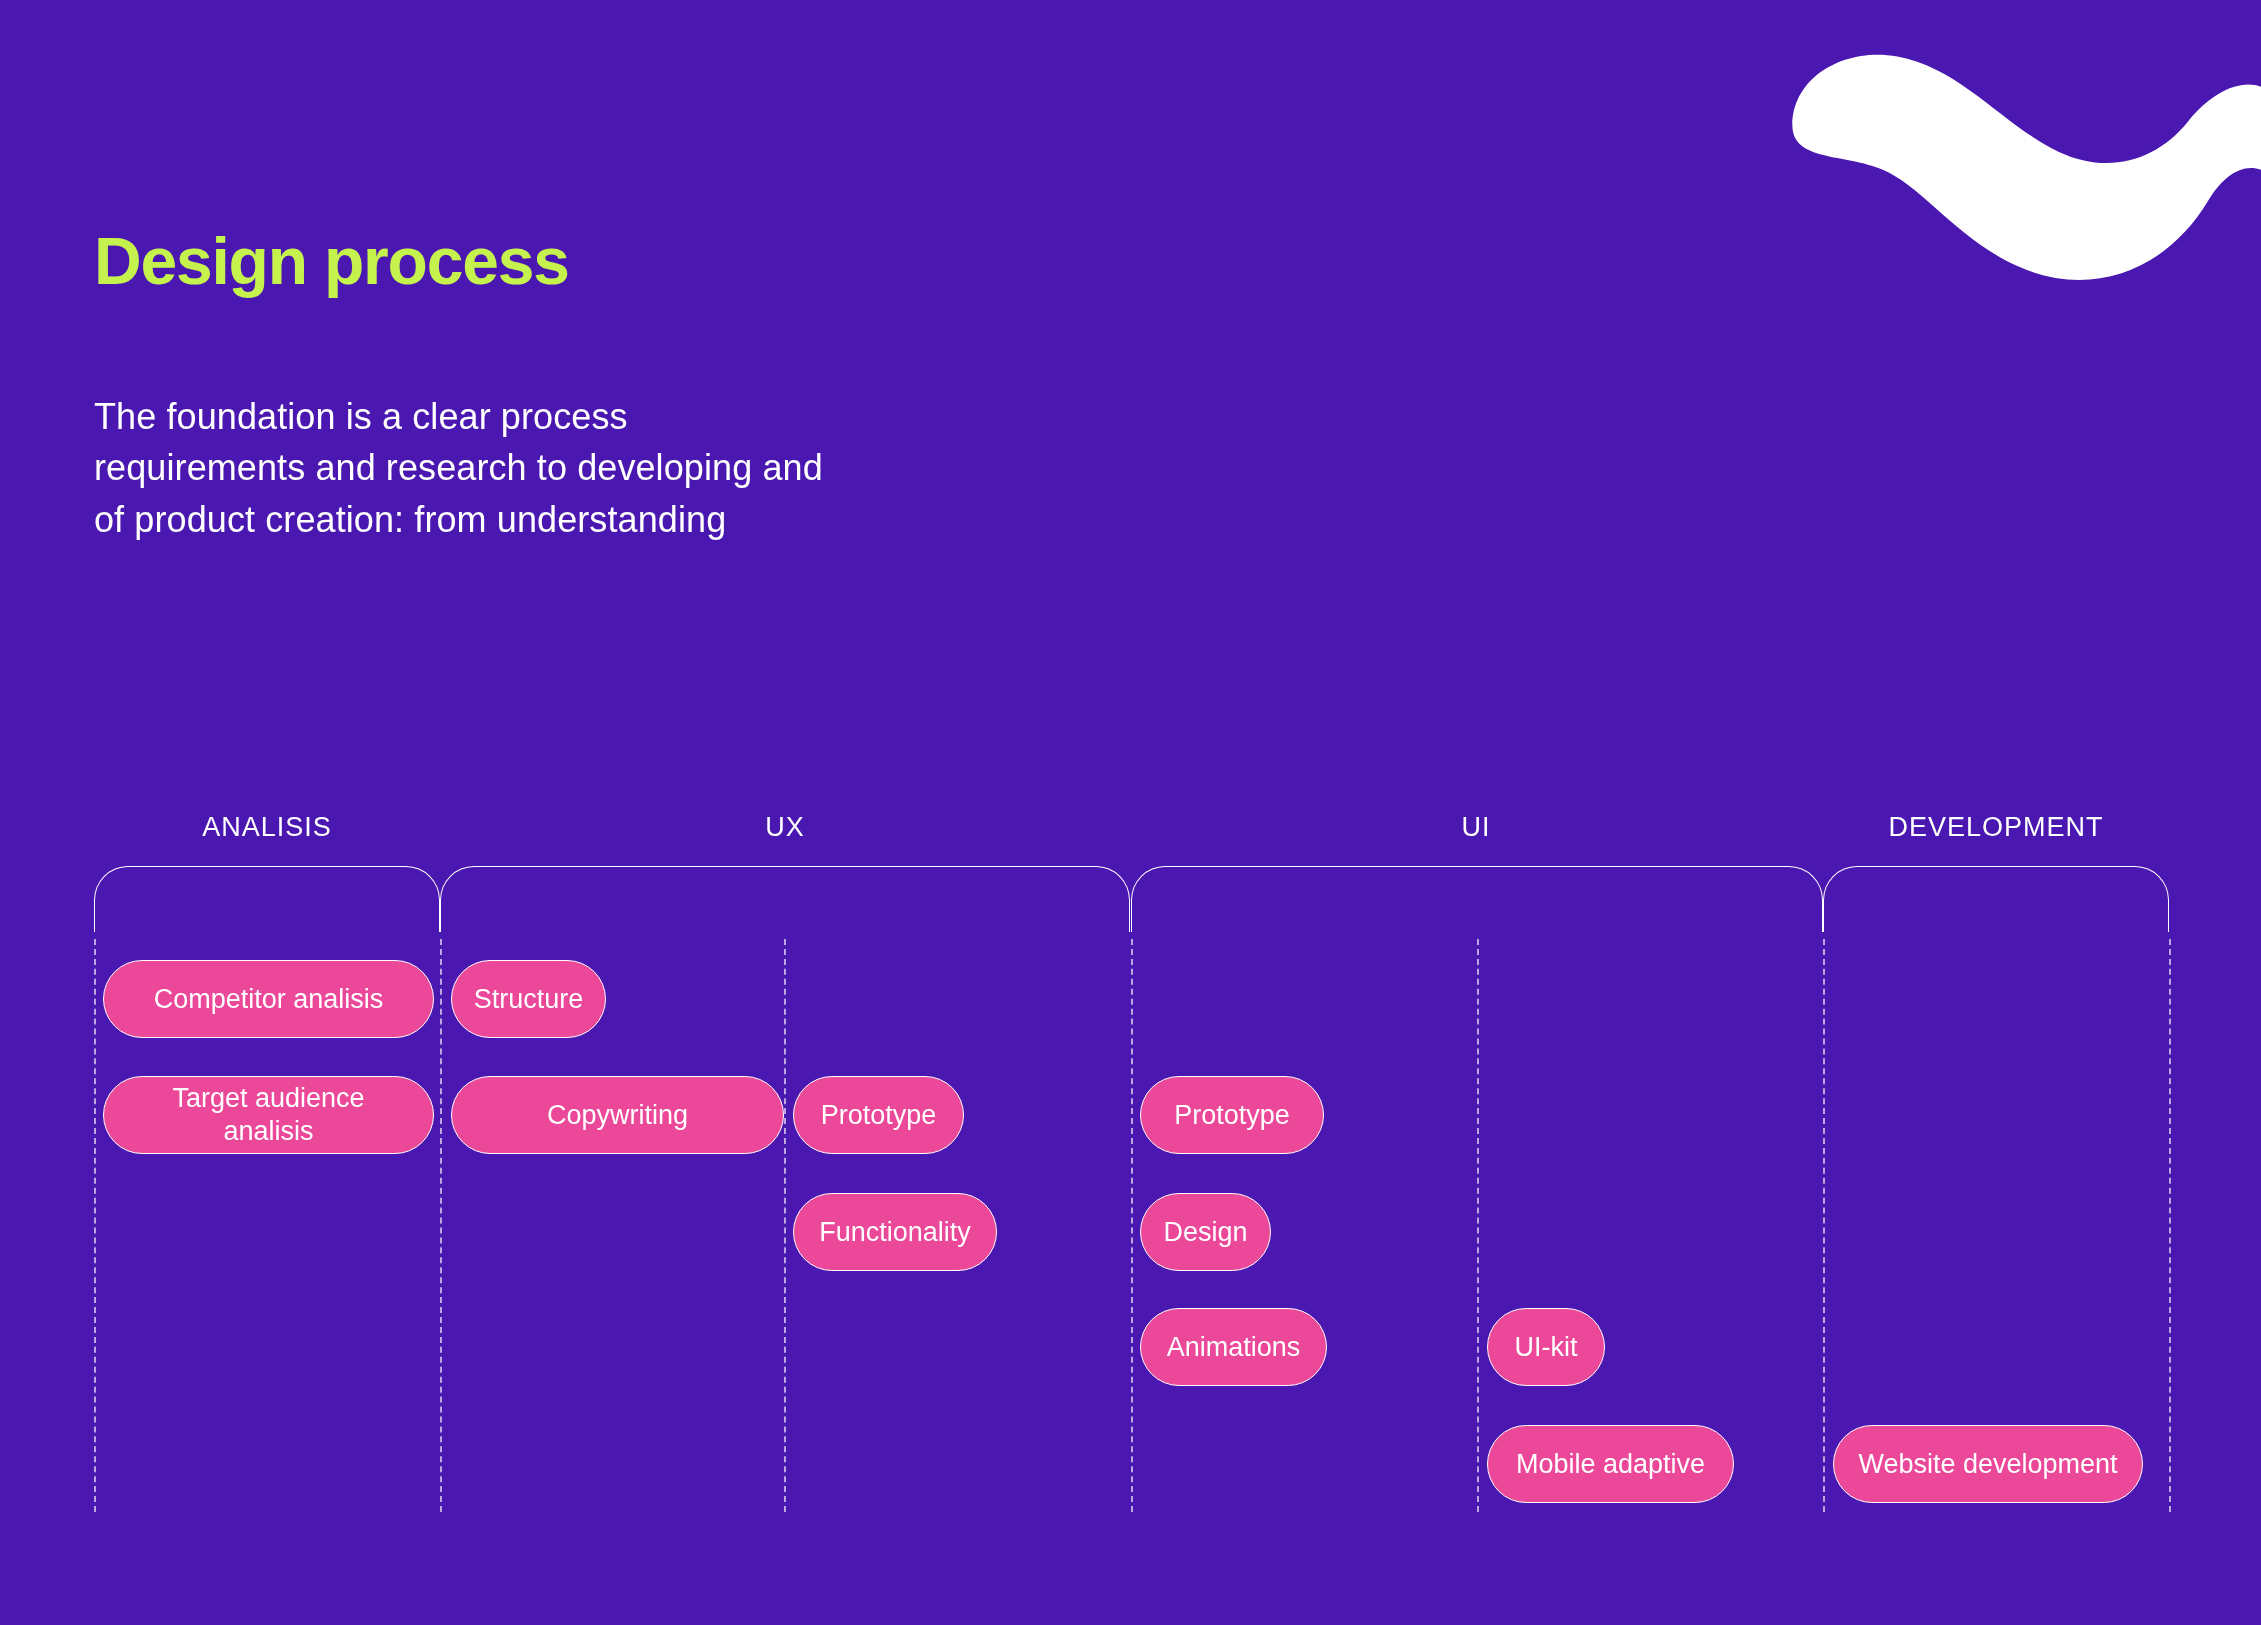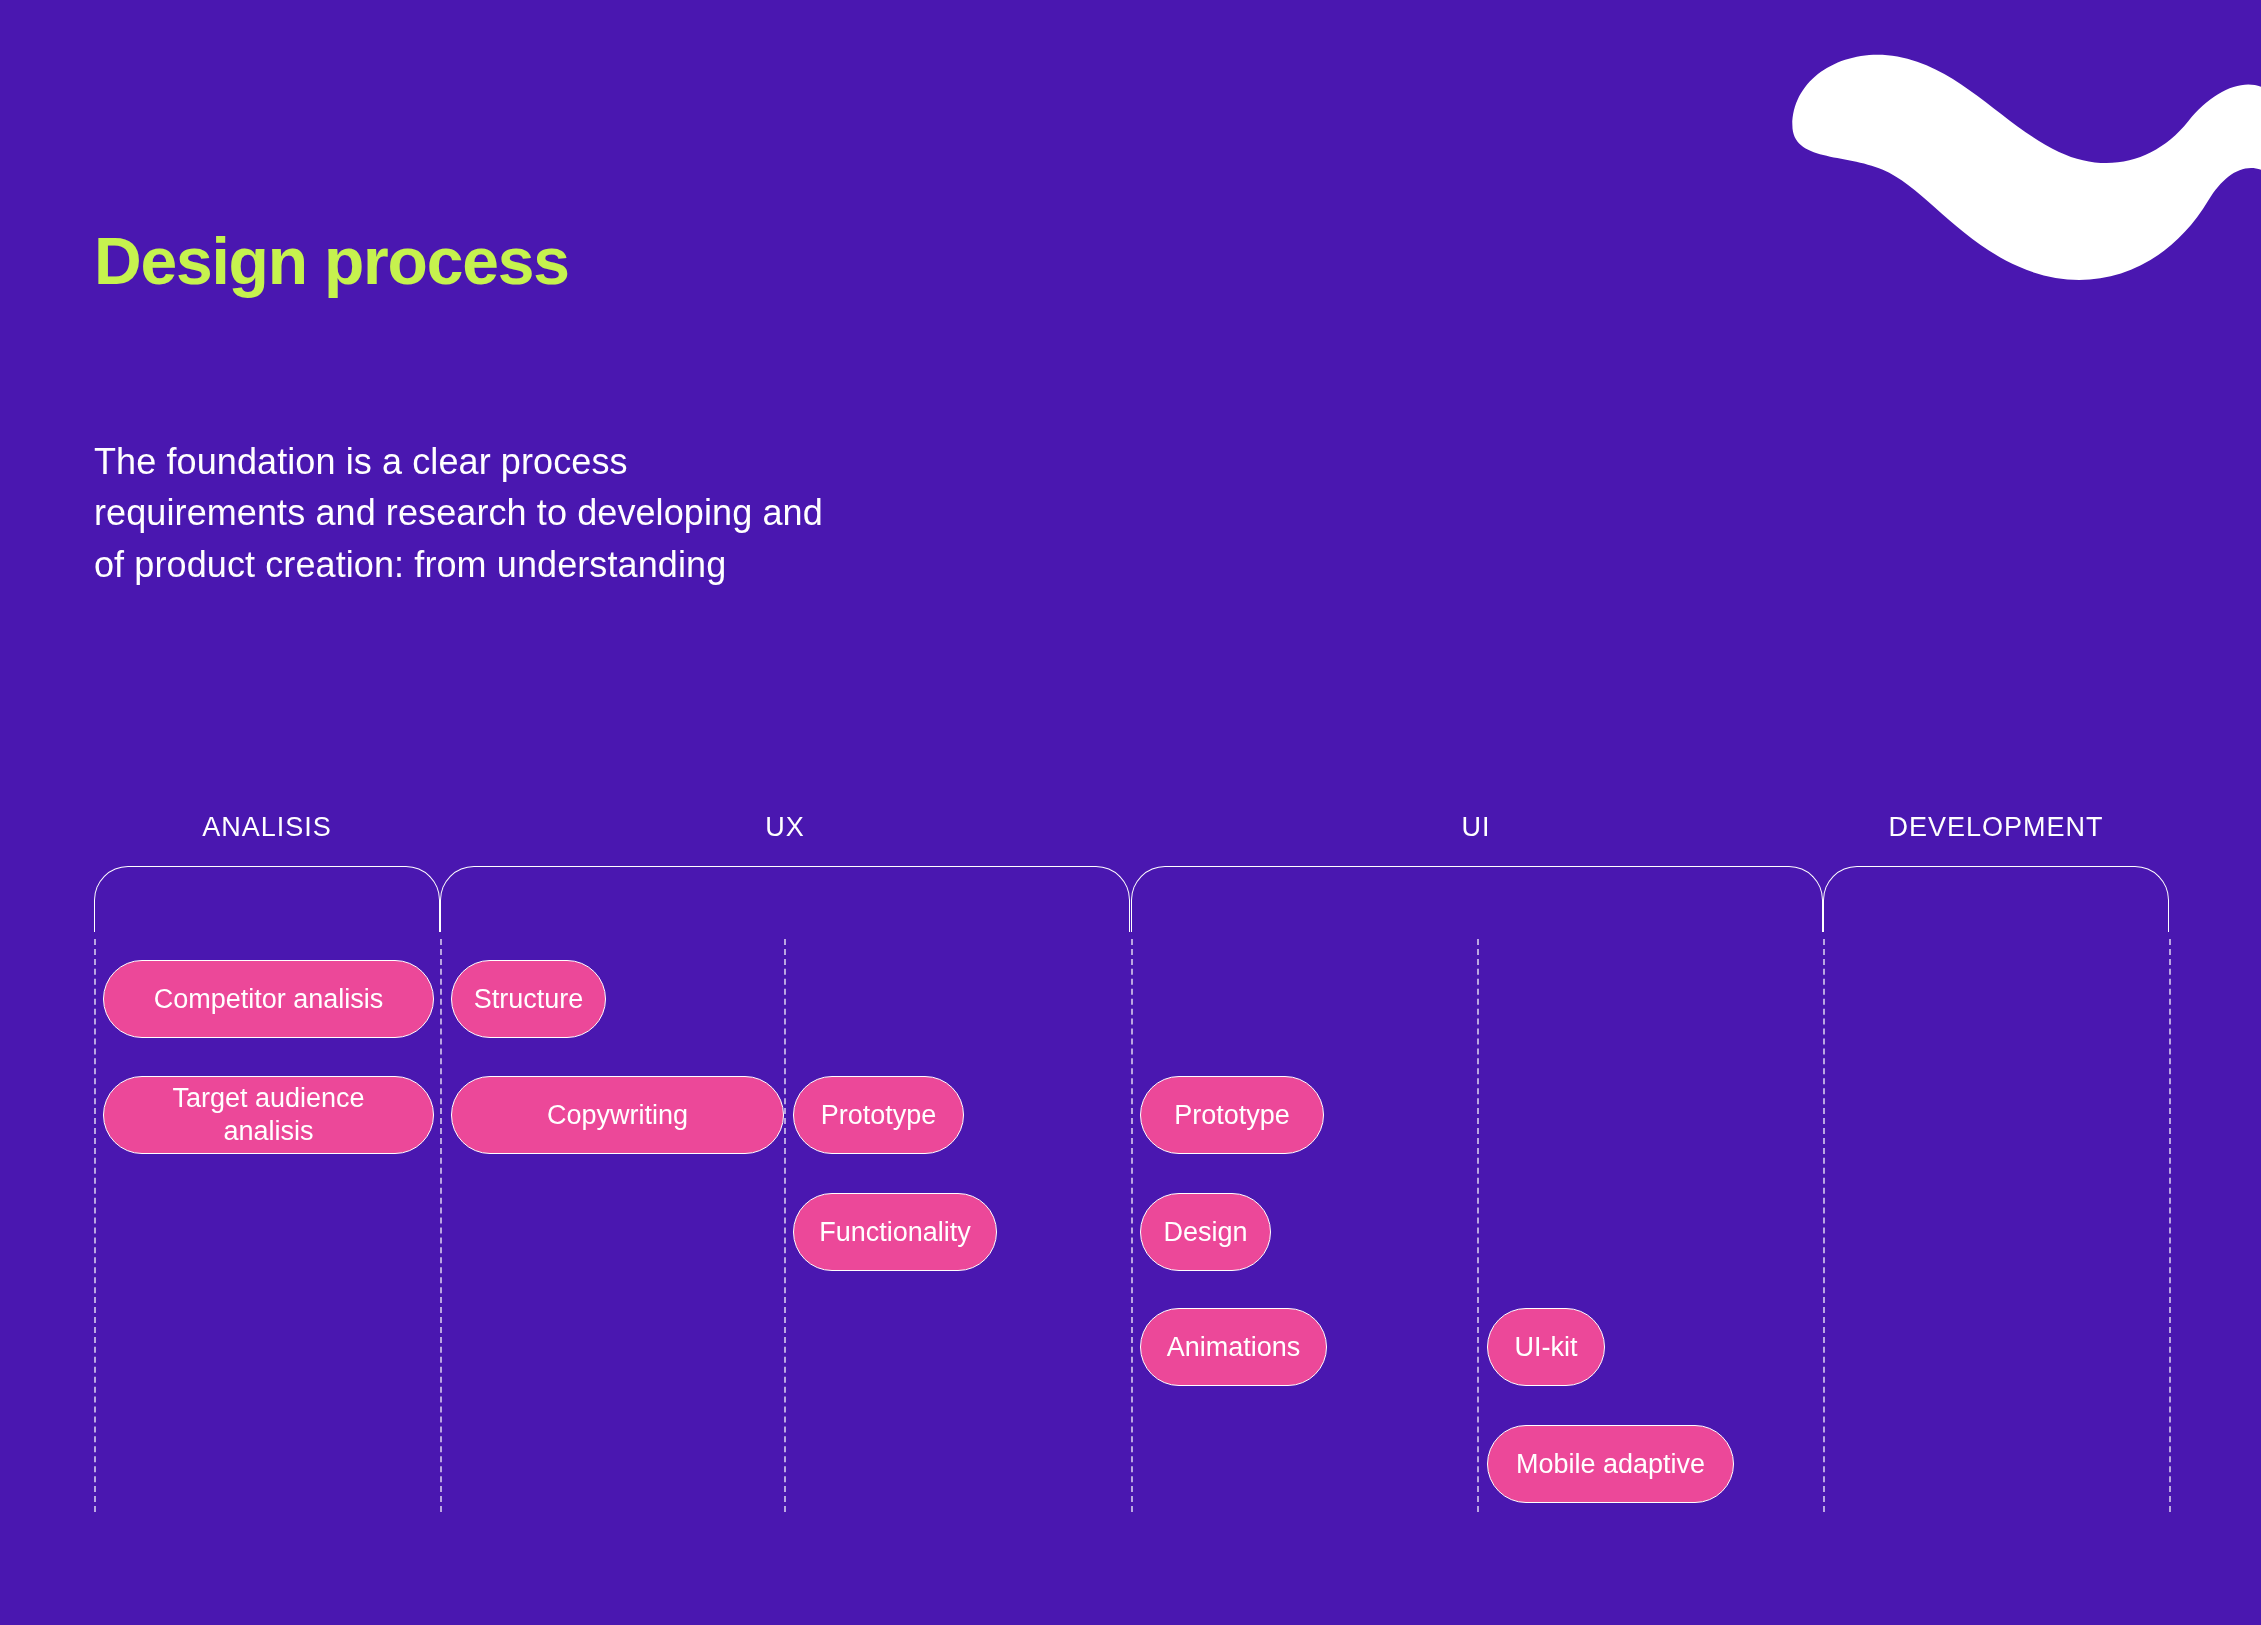--- a/index.html
+++ b/index.html
@@ -27,21 +27,21 @@
     font-weight:700;
     letter-spacing:-1.2px;
     color:#C6F24E;
     line-height:1.0;
     white-space:nowrap;
   }
 
   
   #subtitle {
     position:absolute;
-    left:94px; top:436px;
+    left:94px; top:391px;
     font-size:36px;
     font-weight:400;
     line-height:1.43;
     color:#FFFFFF;
     letter-spacing:0.1px;
   }
   #subtitle .ln { display:block; }
 
   
   #diagram {
@@ -151,15 +151,16 @@
   <div class="pill" style="left: 451px; top: 960px; width: 155px;">Structure</div>
   <div class="pill two-line" style="left: 103px; top: 1076px; width: 331px;">Target audience analisis</div>
   <div class="pill" style="left: 451px; top: 1076px; width: 333px;">Copywriting</div>
   <div class="pill" style="left: 793px; top: 1076px; width: 171px;">Prototype</div>
   <div class="pill" style="left: 1140px; top: 1076px; width: 184px;">Prototype</div>
   <div class="pill" style="left: 793px; top: 1193px; width: 204px;">Functionality</div>
   <div class="pill" style="left: 1140px; top: 1193px; width: 131px;">Design</div>
   <div class="pill" style="left: 1140px; top: 1308px; width: 187px;">Animations</div>
   <div class="pill" style="left: 1487px; top: 1308px; width: 118px;">UI-kit</div>
   <div class="pill" style="left: 1487px; top: 1425px; width: 247px;">Mobile adaptive</div>
+  <div class="pill" style="left: 1833px; top: 1425px; width: 310px;">Website development</div>
 
 </div>
 
 
 </body></html>

